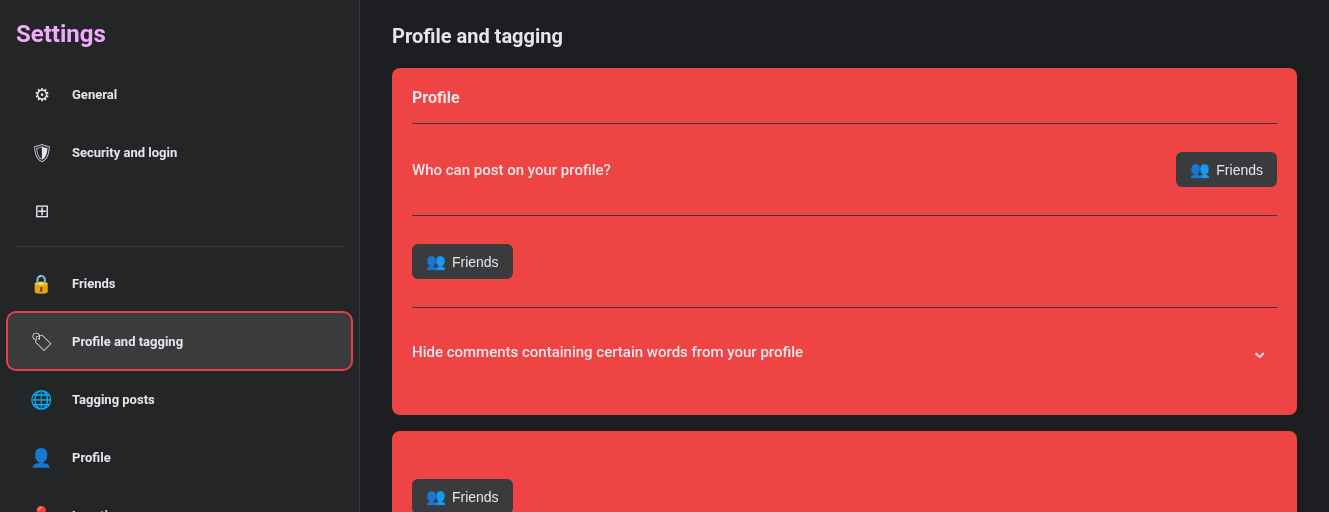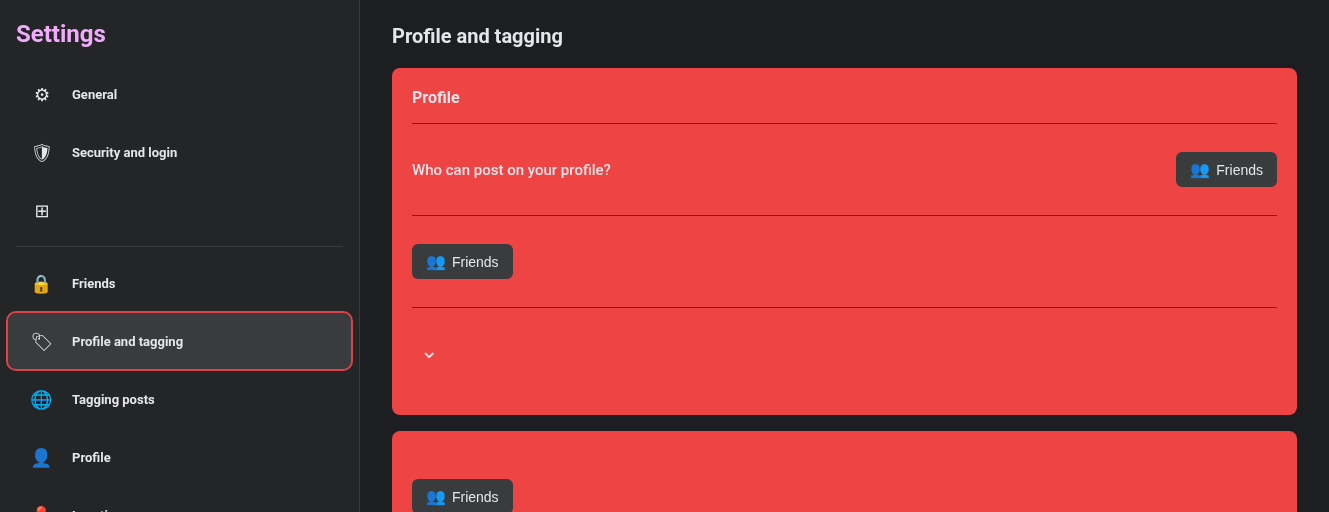--- a/index.html
+++ b/index.html
@@ -201,20 +201,21 @@
             <span>Friends</span>
           </button>
         </div>
         <div class="setting-row">
           <button class="friends-btn">
             <span class="friends-icon">👥</span>
             <span>Friends</span>
           </button>
         </div>
         <div class="setting-row">
+          <div class="setting-label">Hide comments containing certain words from your profile</div>
           <button class="chevron-btn"><span style="font-size: 22px; line-height: 1;">⌄</span></button>
         </div>
       </div>
       <div class="section-card">
         <div class="setting-row">
           <button class="friends-btn">
             <span class="friends-icon">👥</span>
             <span>Friends</span>
           </button>
         </div>

